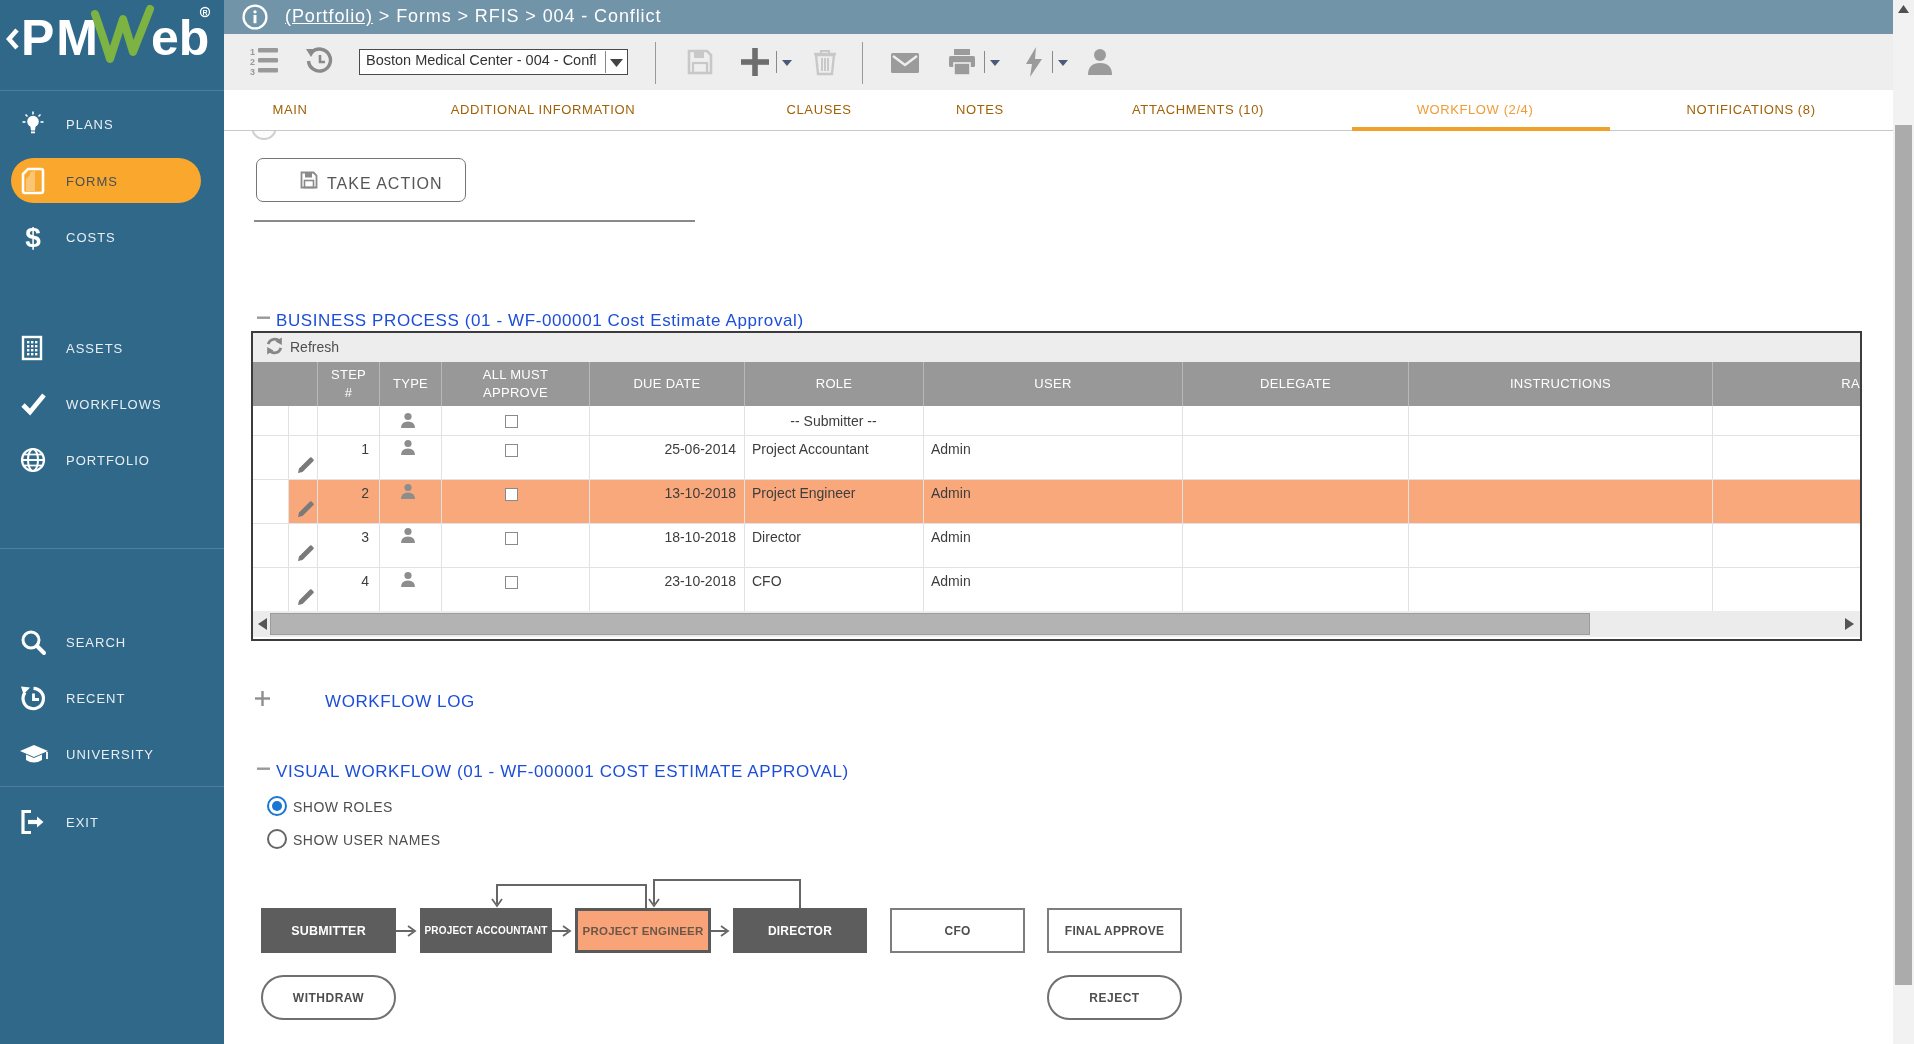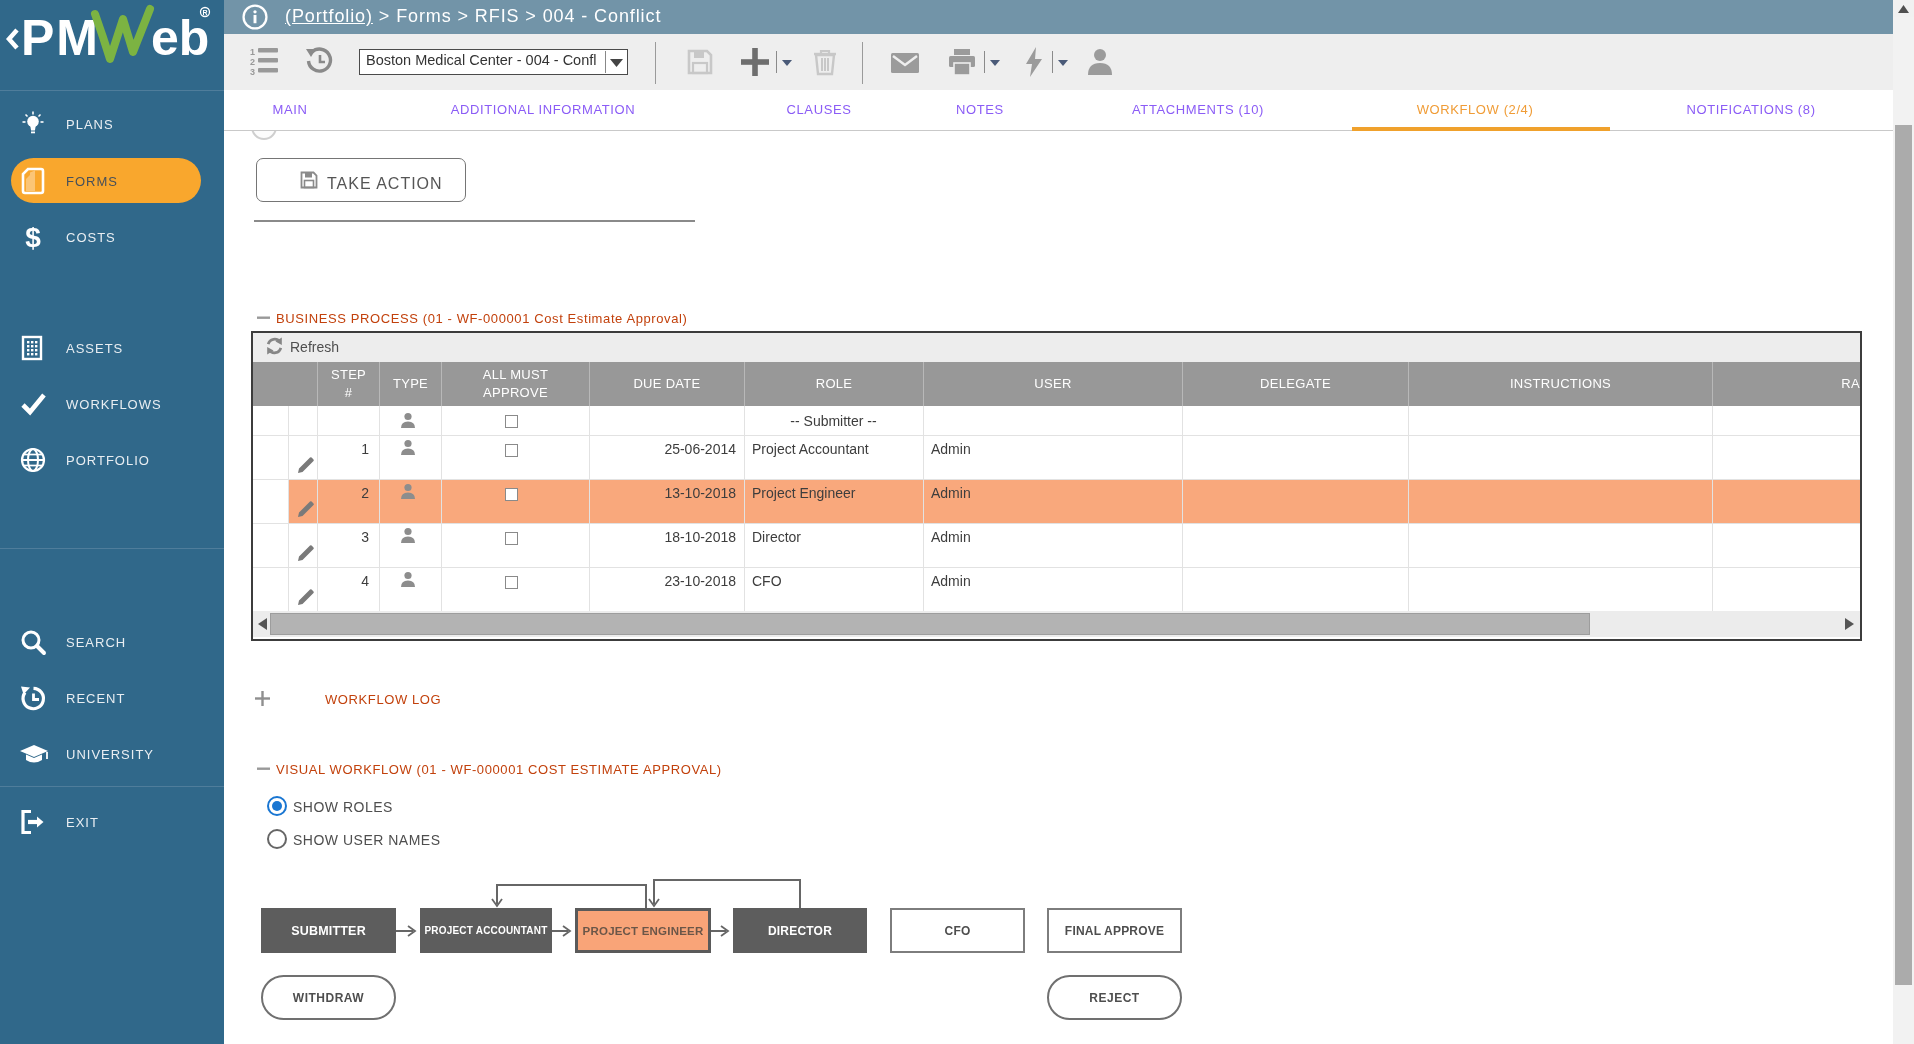--- a/index.html
+++ b/index.html
@@ -17,24 +17,24 @@
   
   #topbar { left:224px; top:0; width:1669px; height:34px; background:#7294a8; }
   #crumb { position:absolute; left:61px; top:6px; color:#fff; font-size:18px; letter-spacing:0.9px; }
   
   #toolbar { left:224px; top:34px; width:1669px; height:56px; background:#eeeeee; }
   .tsep { position:absolute; top:8px; height:42px; width:1px; background:#9a9a9a; }
   
   #tabbar { left:224px; top:90px; width:1669px; height:41px; background:#fff;
     border-bottom:1px solid #c9c9c9; }
   .tab { position:absolute; top:12px; transform:translateX(-50%); font-size:13px;
-    color:#8b5cf6; letter-spacing:0.6px; white-space:nowrap; }
+    color:#a16207; letter-spacing:0.6px; white-space:nowrap; }
   
   #content { left:224px; top:131px; width:1669px; height:913px; background:#fff; overflow:hidden; }
-  .seclbl { position:absolute; font-size:13px; color:#c2410c; letter-spacing:0.6px; white-space:nowrap; }
+  .seclbl { position:absolute; font-size:17px; color:#1d4ed8; letter-spacing:0.6px; white-space:nowrap; }
   
   #bptable { position:absolute; left:27px; top:200px; width:1611px; height:310px;
     border:2px solid #3c3c3c; background:#fff; }
   .hdrcell { position:absolute; top:29px; height:44px; background:#989898; color:#fff;
     font-size:13px; display:flex; align-items:center; justify-content:center;
     text-align:center; letter-spacing:0.3px; border-left:1px solid #b8b8b8; line-height:1.35; }
   .vline { position:absolute; width:1px; background:#e2e2e2; }
   .hline { position:absolute; height:1px; background:#e2e2e2; }
   .cellt { position:absolute; font-size:14px; color:#3d3d3d; white-space:nowrap; }
   

